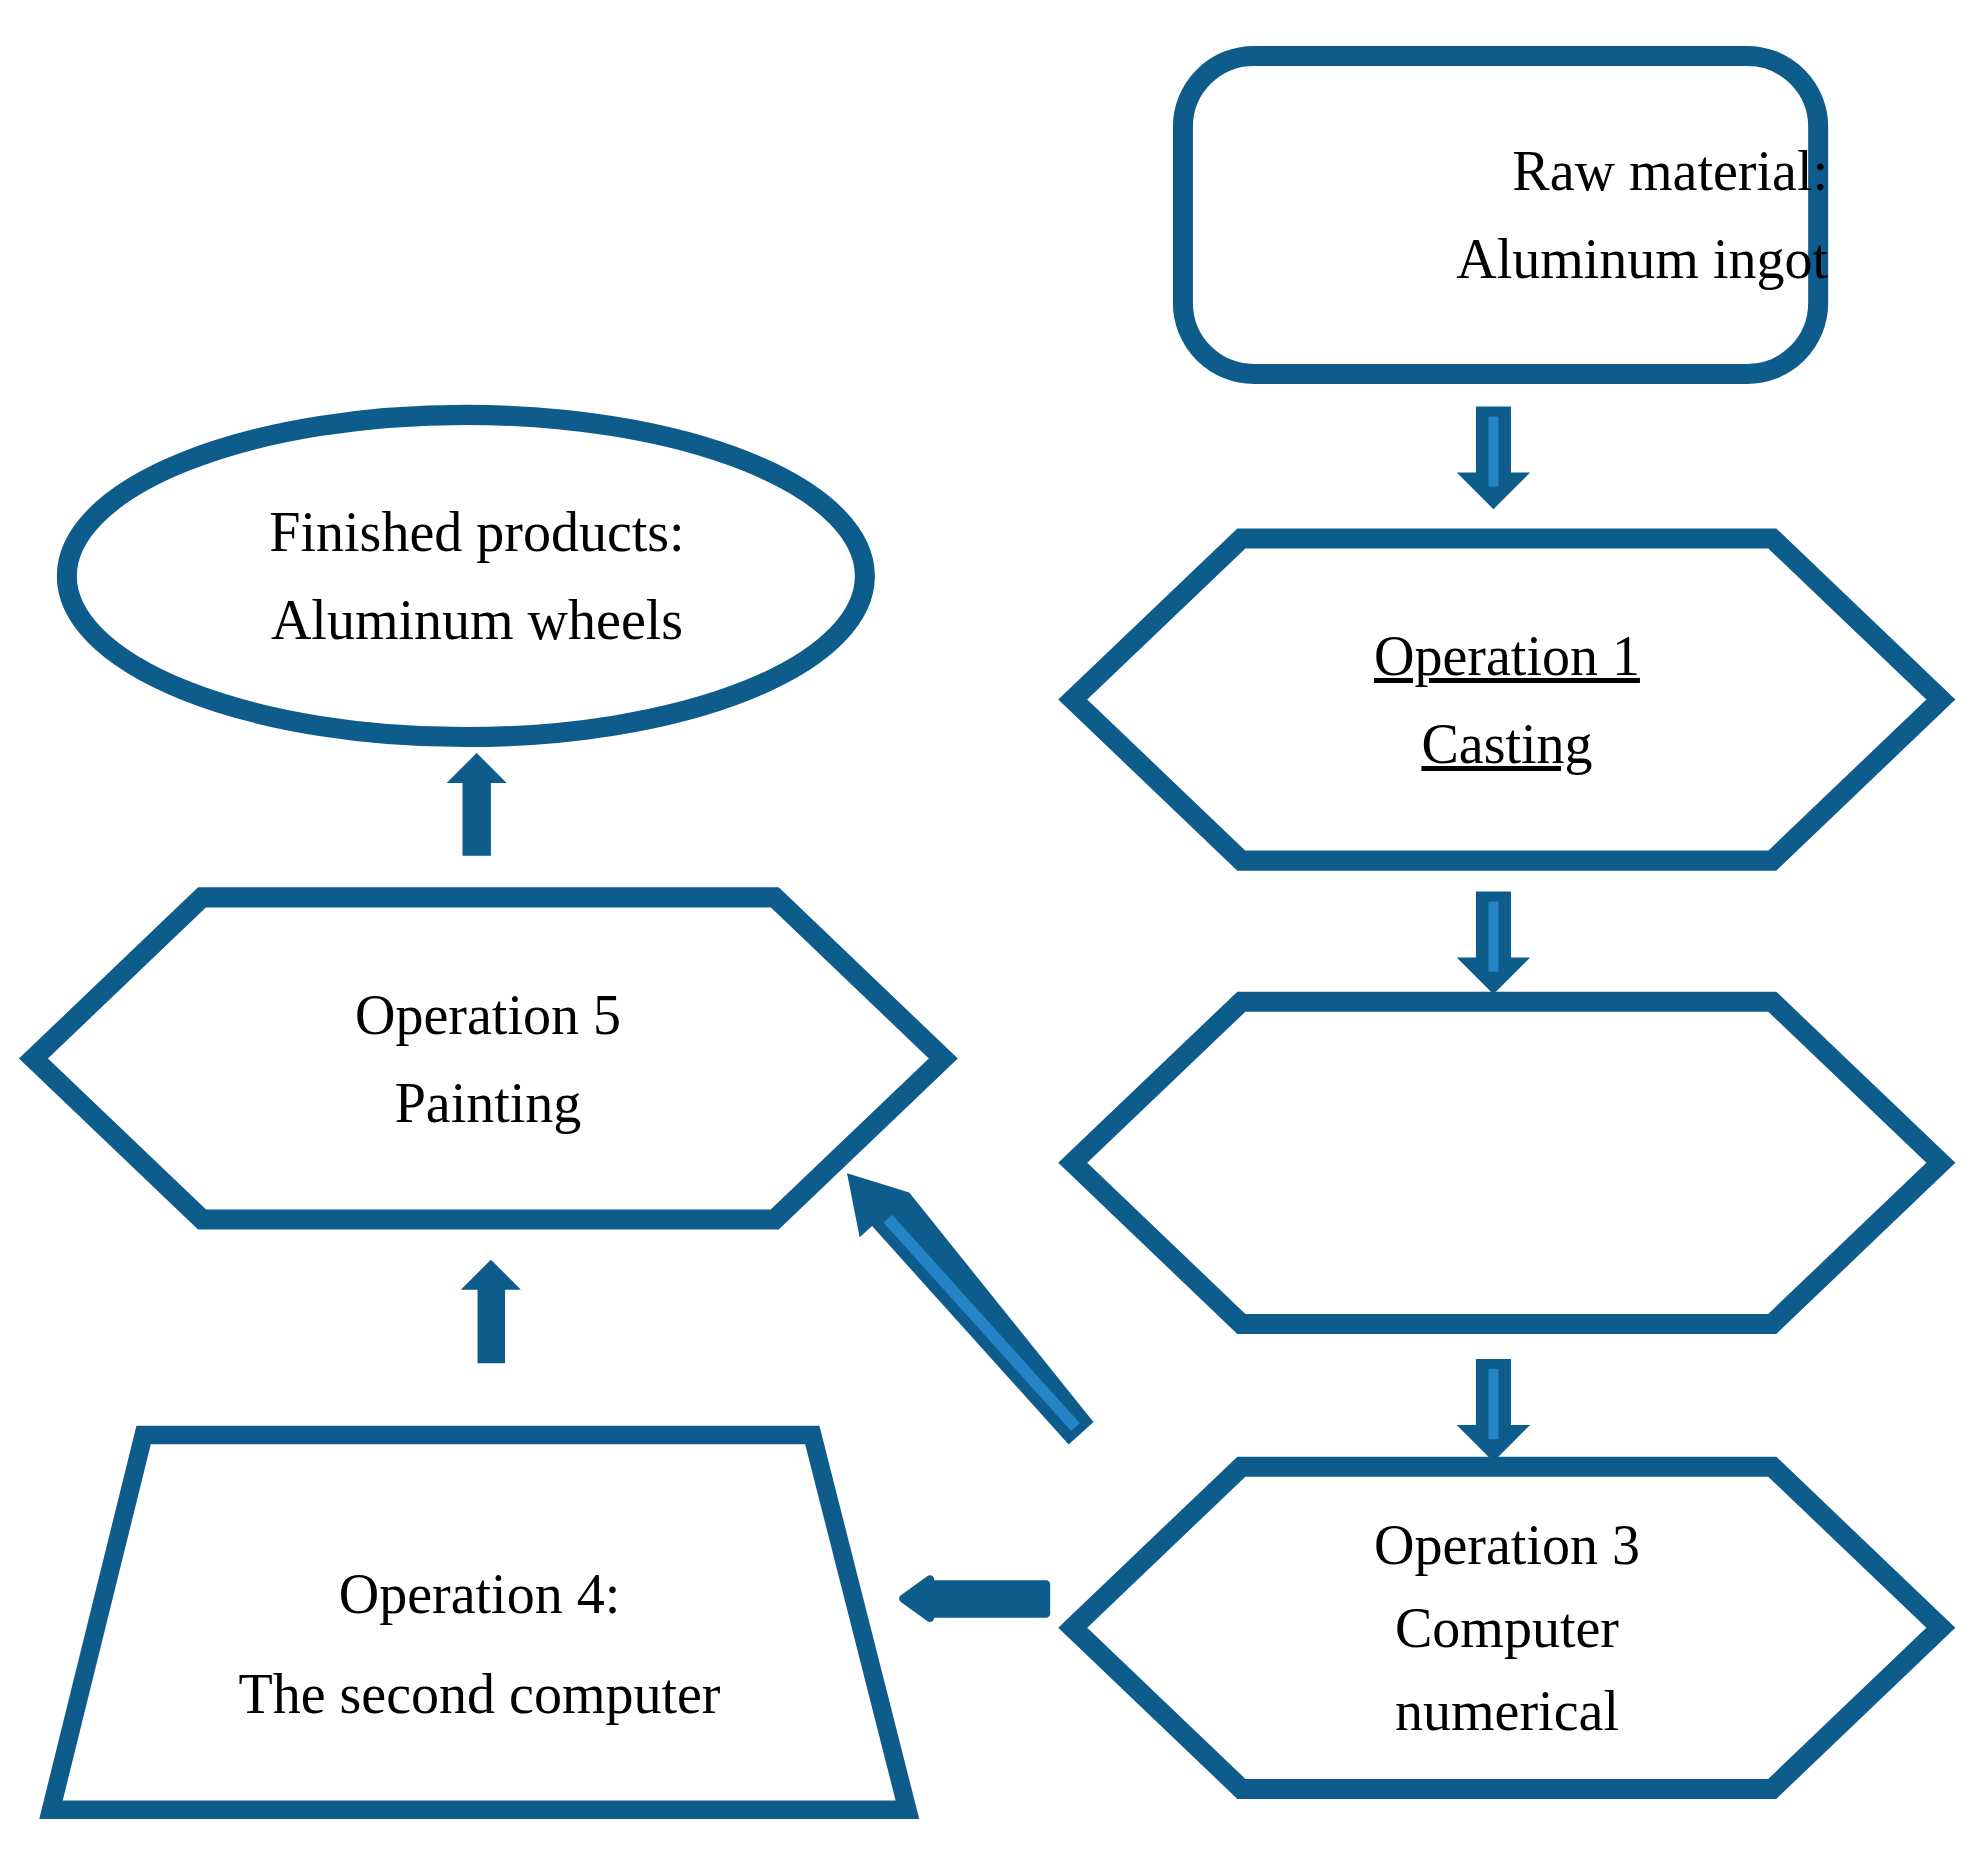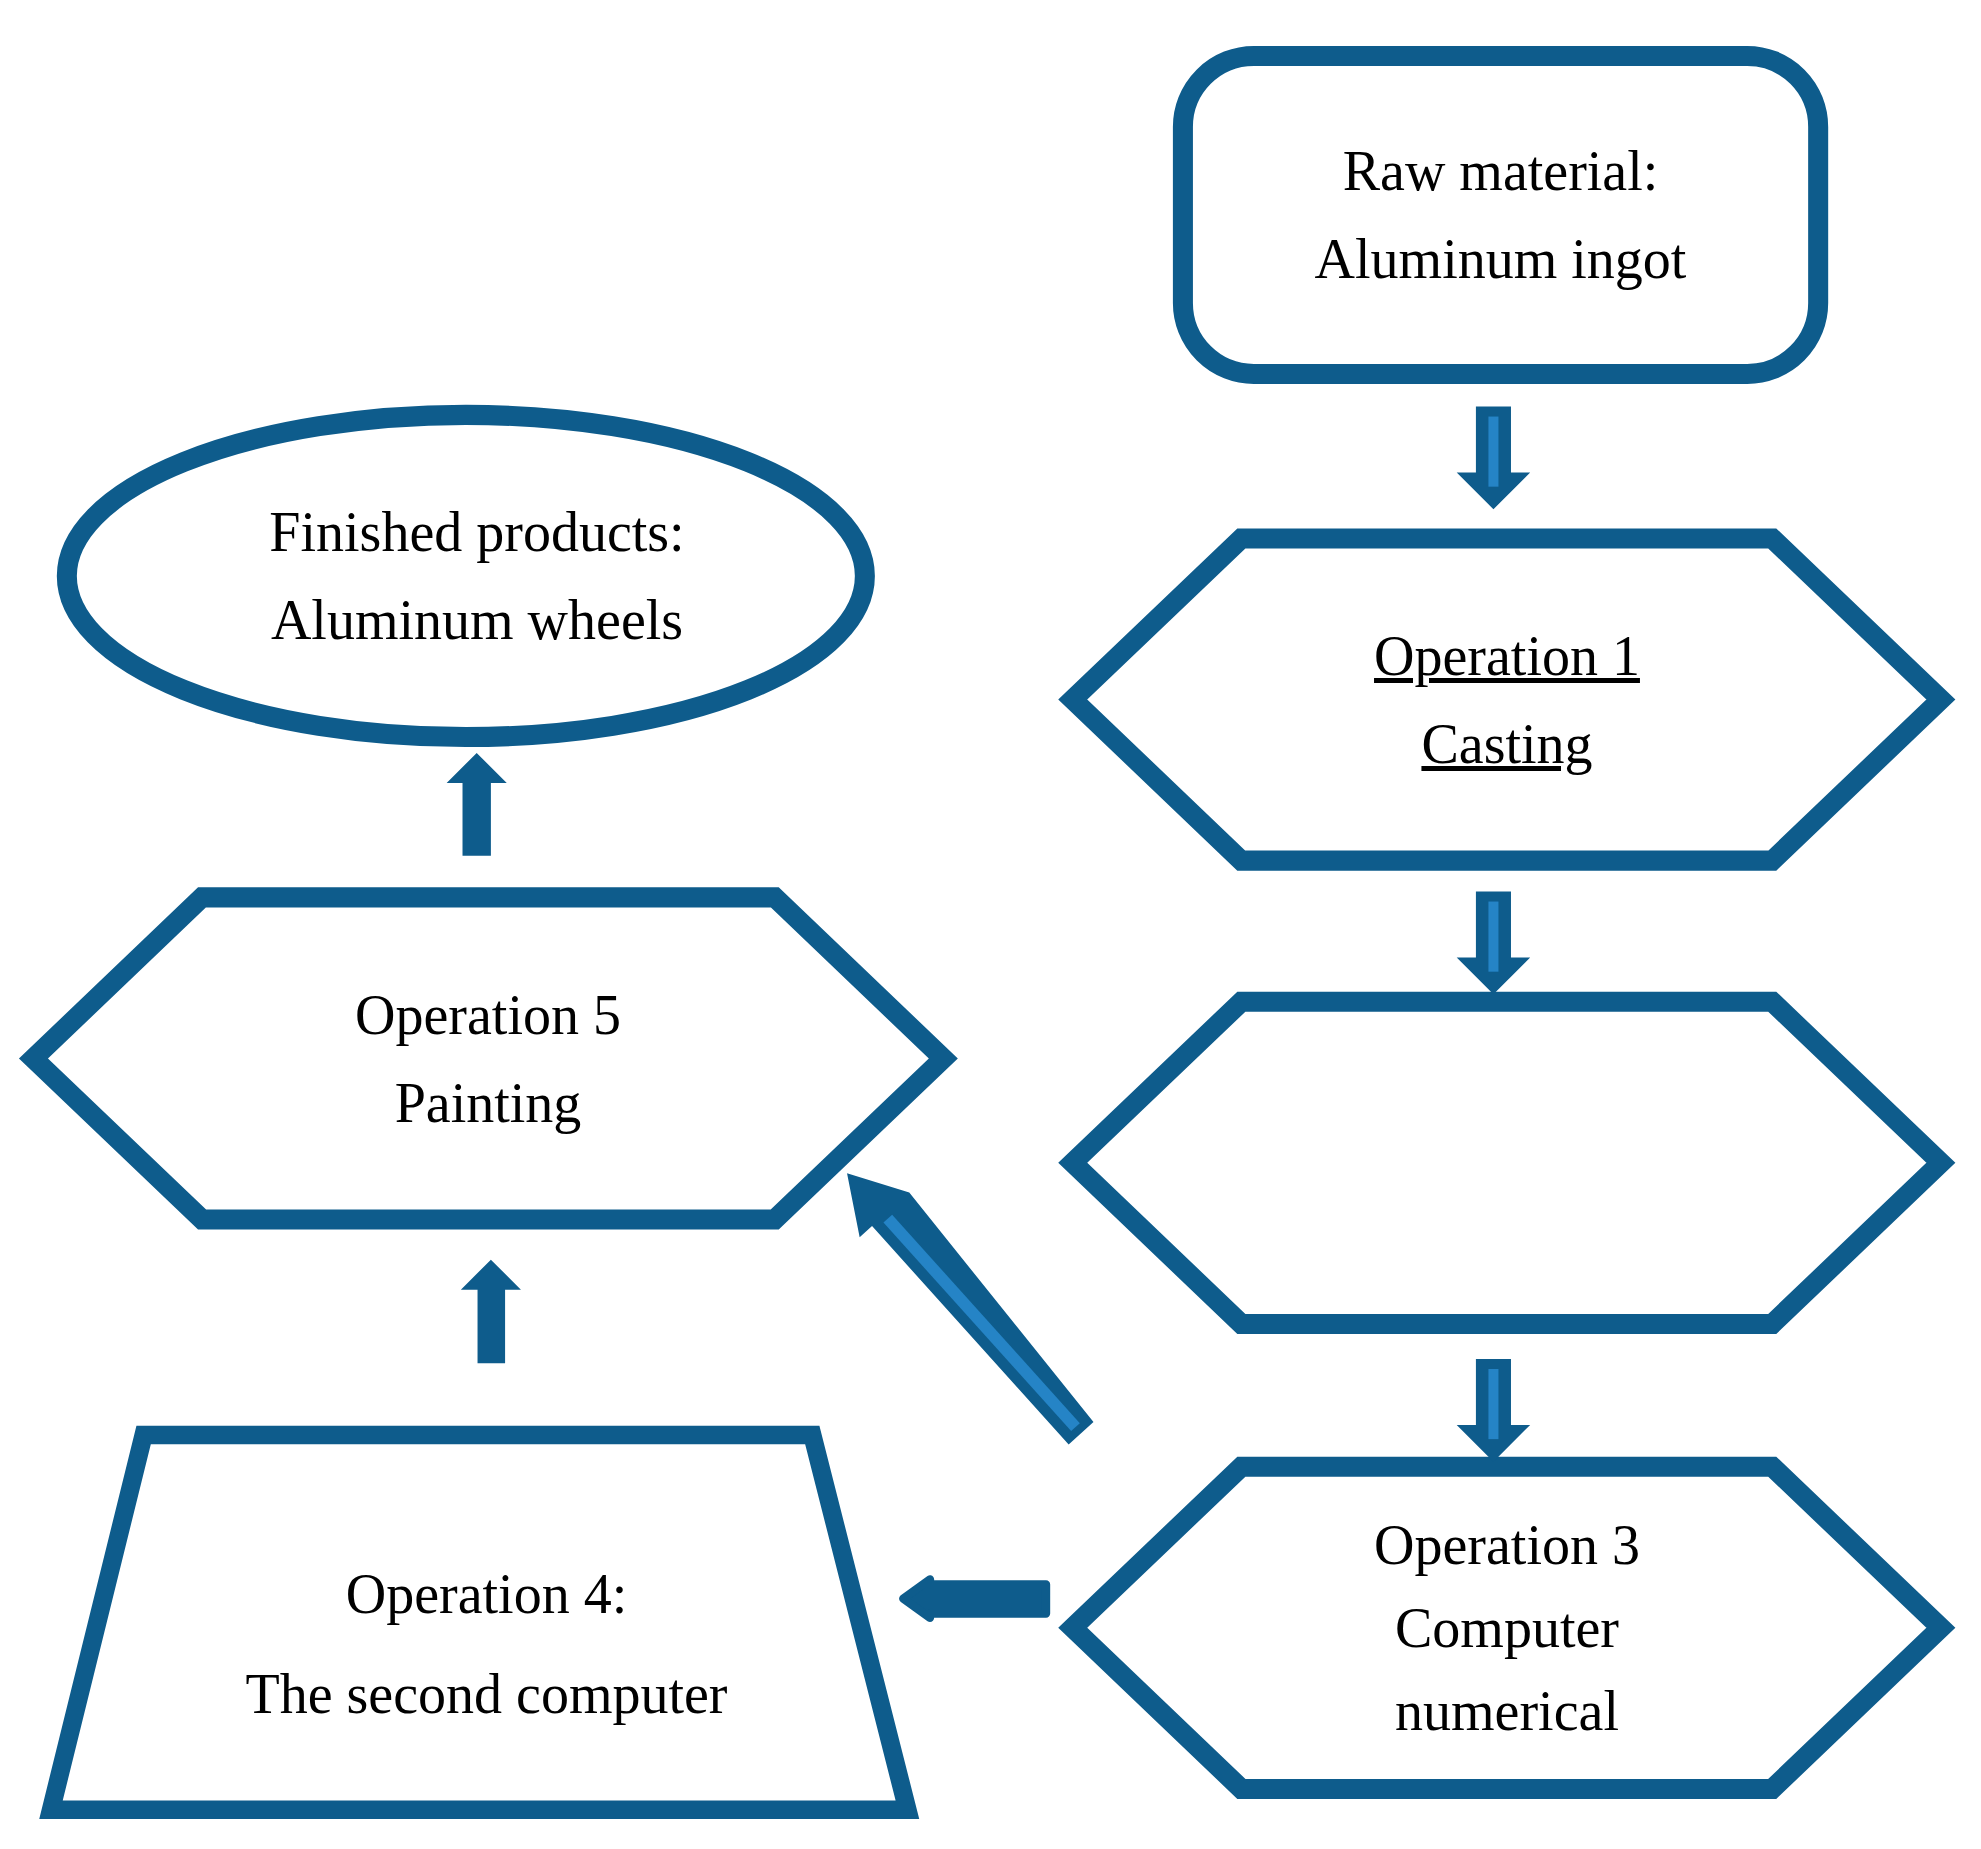--- a/index.html
+++ b/index.html
@@ -79,38 +79,38 @@
     <g transform="translate(1295,1717) rotate(228)">
       <polygon class="arrow" points="0,-20 352,-20 352,-40 419,0 352,40 0,20"></polygon>
       <rect class="stripe" x="10" y="-7" width="336" height="14"></rect>
     </g>
 
     <polygon class="arrow" points="588,1509 624,1545 605,1545 605,1633 572,1633 572,1545 552,1545"></polygon>
 
     <polygon class="arrow" points="571,902 607,938 588,938 588,1025 554,1025 554,938 535,938"></polygon>
   </svg>
 
-  <div class="node-label" style="left:1173px;top:46px;width:655px;height:338px;">
+  <div class="node-label" style="left:1173px;top:46px;width:655px;height:338px;align-items:flex-end;">
     <div>Raw material:</div>
     <div>Aluminum ingot</div>
   </div>
 
   <div class="node-label" style="left:1073px;top:539px;width:868px;height:322px;text-decoration:underline;">
     <div>Operation 1</div>
     <div>Casting</div>
   </div>
 
 
   <div class="node-label tight" style="left:1073px;top:1467px;width:868px;height:322px;">
     <div>Operation 3</div>
     <div>Computer</div>
     <div>numerical</div>
   </div>
 
-  <div class="node-label tight nudge" style="left:58px;top:1435px;width:857px;height:375px;gap:17px;">
+  <div class="node-label tight nudge" style="left:51px;top:1435px;width:857px;height:375px;gap:17px;">
     <div>Operation 4:</div>
     <div>The second computer</div>
   </div>
 
   <div class="node-label" style="left:33px;top:898px;width:910px;height:322px;">
     <div>Operation 5</div>
     <div>Painting</div>
   </div>
 
   <div class="node-label" style="left:68px;top:405px;width:818px;height:342px;">

